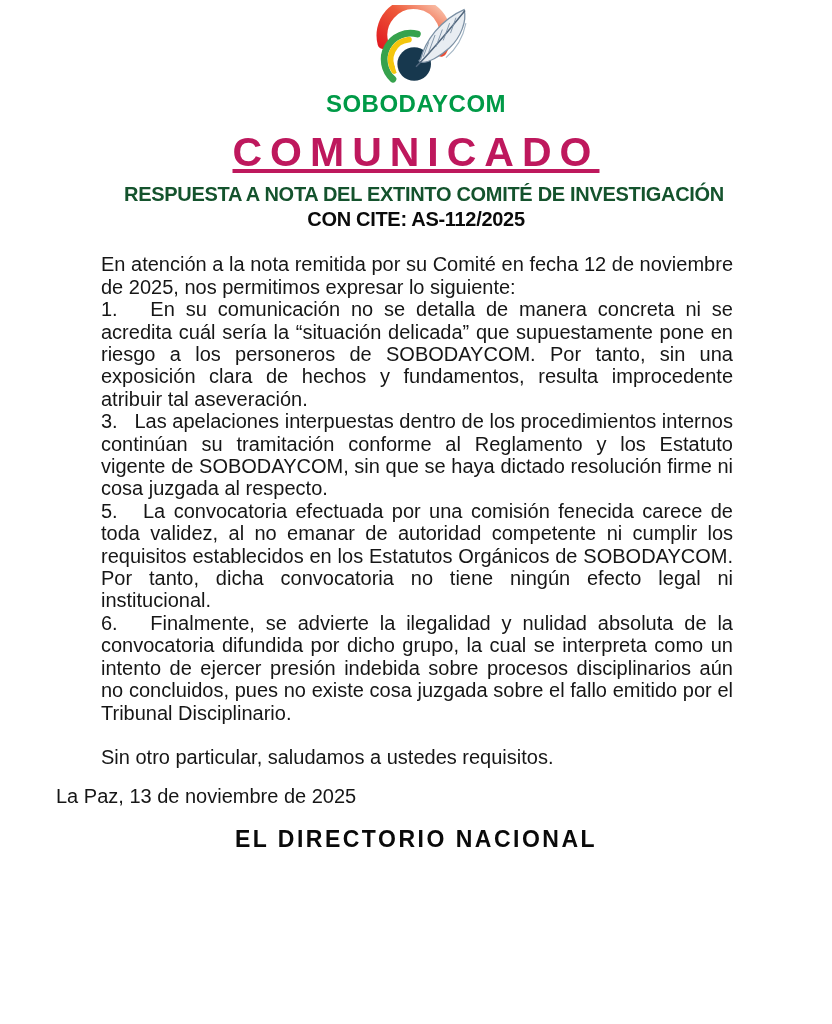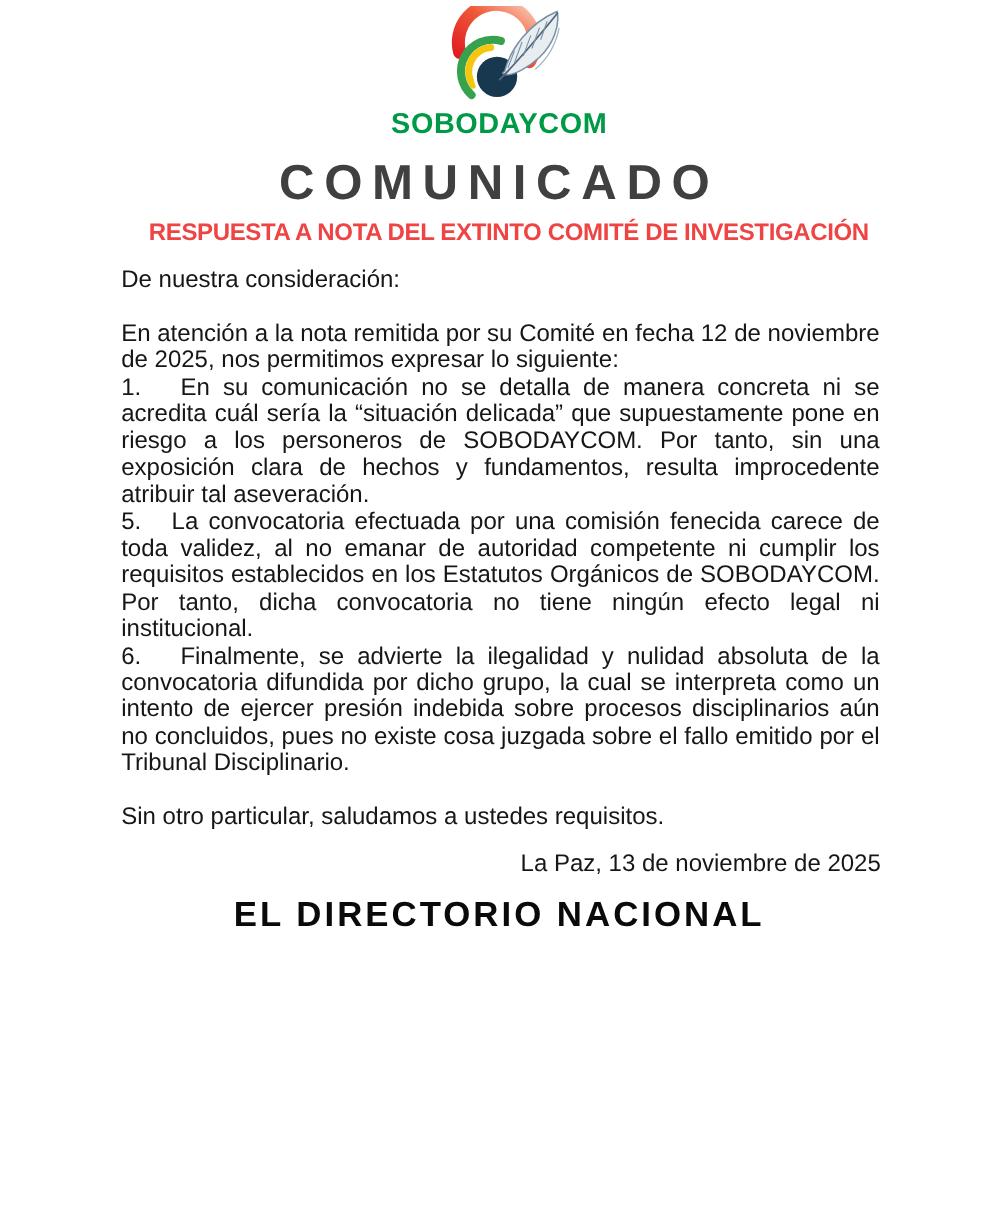--- a/index.html
+++ b/index.html
@@ -23,29 +23,30 @@
     letter-spacing: 0.5px;
     line-height: 24px;
     margin-top: -2px;
   }
   .doc-title {
     margin: 14px 0 0 0;
     font-size: 41px;
     line-height: 44px;
     font-weight: 900;
     letter-spacing: 8px;
-    color: #404040;
+    color: #be185d;
+    text-decoration: underline;
   }
   .doc-subtitle {
     margin: 9px 0 0 0;
     font-size: 20px;
     line-height: 23px;
     font-weight: 900;
     letter-spacing: -0.3px;
-    color: #ef4444;
+    color: #14532d;
     padding-left: 16px;
   }
   .doc-cite {
     margin: 2px 0 0 0;
     font-size: 20px;
     line-height: 23px;
     font-weight: 900;
     letter-spacing: -0.3px;
     color: #0a0a0a;
   }
@@ -55,28 +56,28 @@
     font-size: 20px;
     line-height: 22.4px;
   }
   .body-text p { margin: 0; }
   .body-text p.justify { text-align: justify; text-justify: inter-word; }
   .body-text p.left { text-align: left; }
   .body-text p.gap { margin-top: 22.4px; }
   .dateline {
     margin-top: 15px;
     padding-right: 42px;
-    text-align: right;
+    text-align: left;
     font-size: 20px;
     line-height: 24px;
   }
   .signature {
     margin-top: 18px;
     text-align: center;
-    font-size: 29px;
+    font-size: 23px;
     line-height: 26px;
     font-weight: 900;
     letter-spacing: 2.5px;
     color: #0a0a0a;
   }
 </style>
 </head>
 <body>
 
 <div class="page">
@@ -115,26 +116,27 @@
             <path d="M 128 31 L 134 14"></path>
           </g>
           <path d="M 145 20 C 142 35, 135 48, 123 58" fill="none" stroke-width="1.2" stroke="#a4b6c5"></path>
         </g>
       </svg>
       <div class="logo-wordmark" style="color: rgb(0, 154, 71);">SOBODAYCOM</div>
     </div>
 
     <h1 class="doc-title">COMUNICADO</h1>
     <h2 class="doc-subtitle">RESPUESTA A NOTA DEL EXTINTO COMITÉ DE INVESTIGACIÓN</h2>
+    <h3 class="doc-cite">CON CITE: AS-112/2025</h3>
   </header>
 
   <main class="body-text" id="body-container">
-      <p class="left">De nuestra consideración:</p>
       <p class="justify gap">En atención a la nota remitida por su Comité en fecha 12 de noviembre de 2025, nos permitimos expresar lo siguiente:</p>
       <p class="justify">1.&nbsp;&nbsp;&nbsp;En su comunicación no se detalla de manera concreta ni se acredita cuál sería la “situación delicada” que supuestamente pone en riesgo a los personeros de SOBODAYCOM. Por tanto, sin una exposición clara de hechos y fundamentos, resulta improcedente atribuir tal aseveración.</p>
+      <p class="justify">3.&nbsp;&nbsp;&nbsp;Las apelaciones interpuestas dentro de los procedimientos internos continúan su tramitación conforme al Reglamento y los Estatuto vigente de SOBODAYCOM, sin que se haya dictado resolución firme ni cosa juzgada al respecto.</p>
       <p class="justify">5.&nbsp;&nbsp;&nbsp;La convocatoria efectuada por una comisión fenecida carece de toda validez, al no emanar de autoridad competente ni cumplir los requisitos establecidos en los Estatutos Orgánicos de SOBODAYCOM. Por tanto, dicha convocatoria no tiene ningún efecto legal ni institucional.</p>
       <p class="justify">6.&nbsp;&nbsp;&nbsp;Finalmente, se advierte la ilegalidad y nulidad absoluta de la convocatoria difundida por dicho grupo, la cual se interpreta como un intento de ejercer presión indebida sobre procesos disciplinarios aún no concluidos, pues no existe cosa juzgada sobre el fallo emitido por el Tribunal Disciplinario.</p>
       <p class="left gap">Sin otro particular, saludamos a ustedes requisitos.</p>
     </main>
 
   <div class="dateline">La Paz, 13 de noviembre de 2025</div>
 
   <div class="signature">EL DIRECTORIO NACIONAL</div>
 
 </div>

